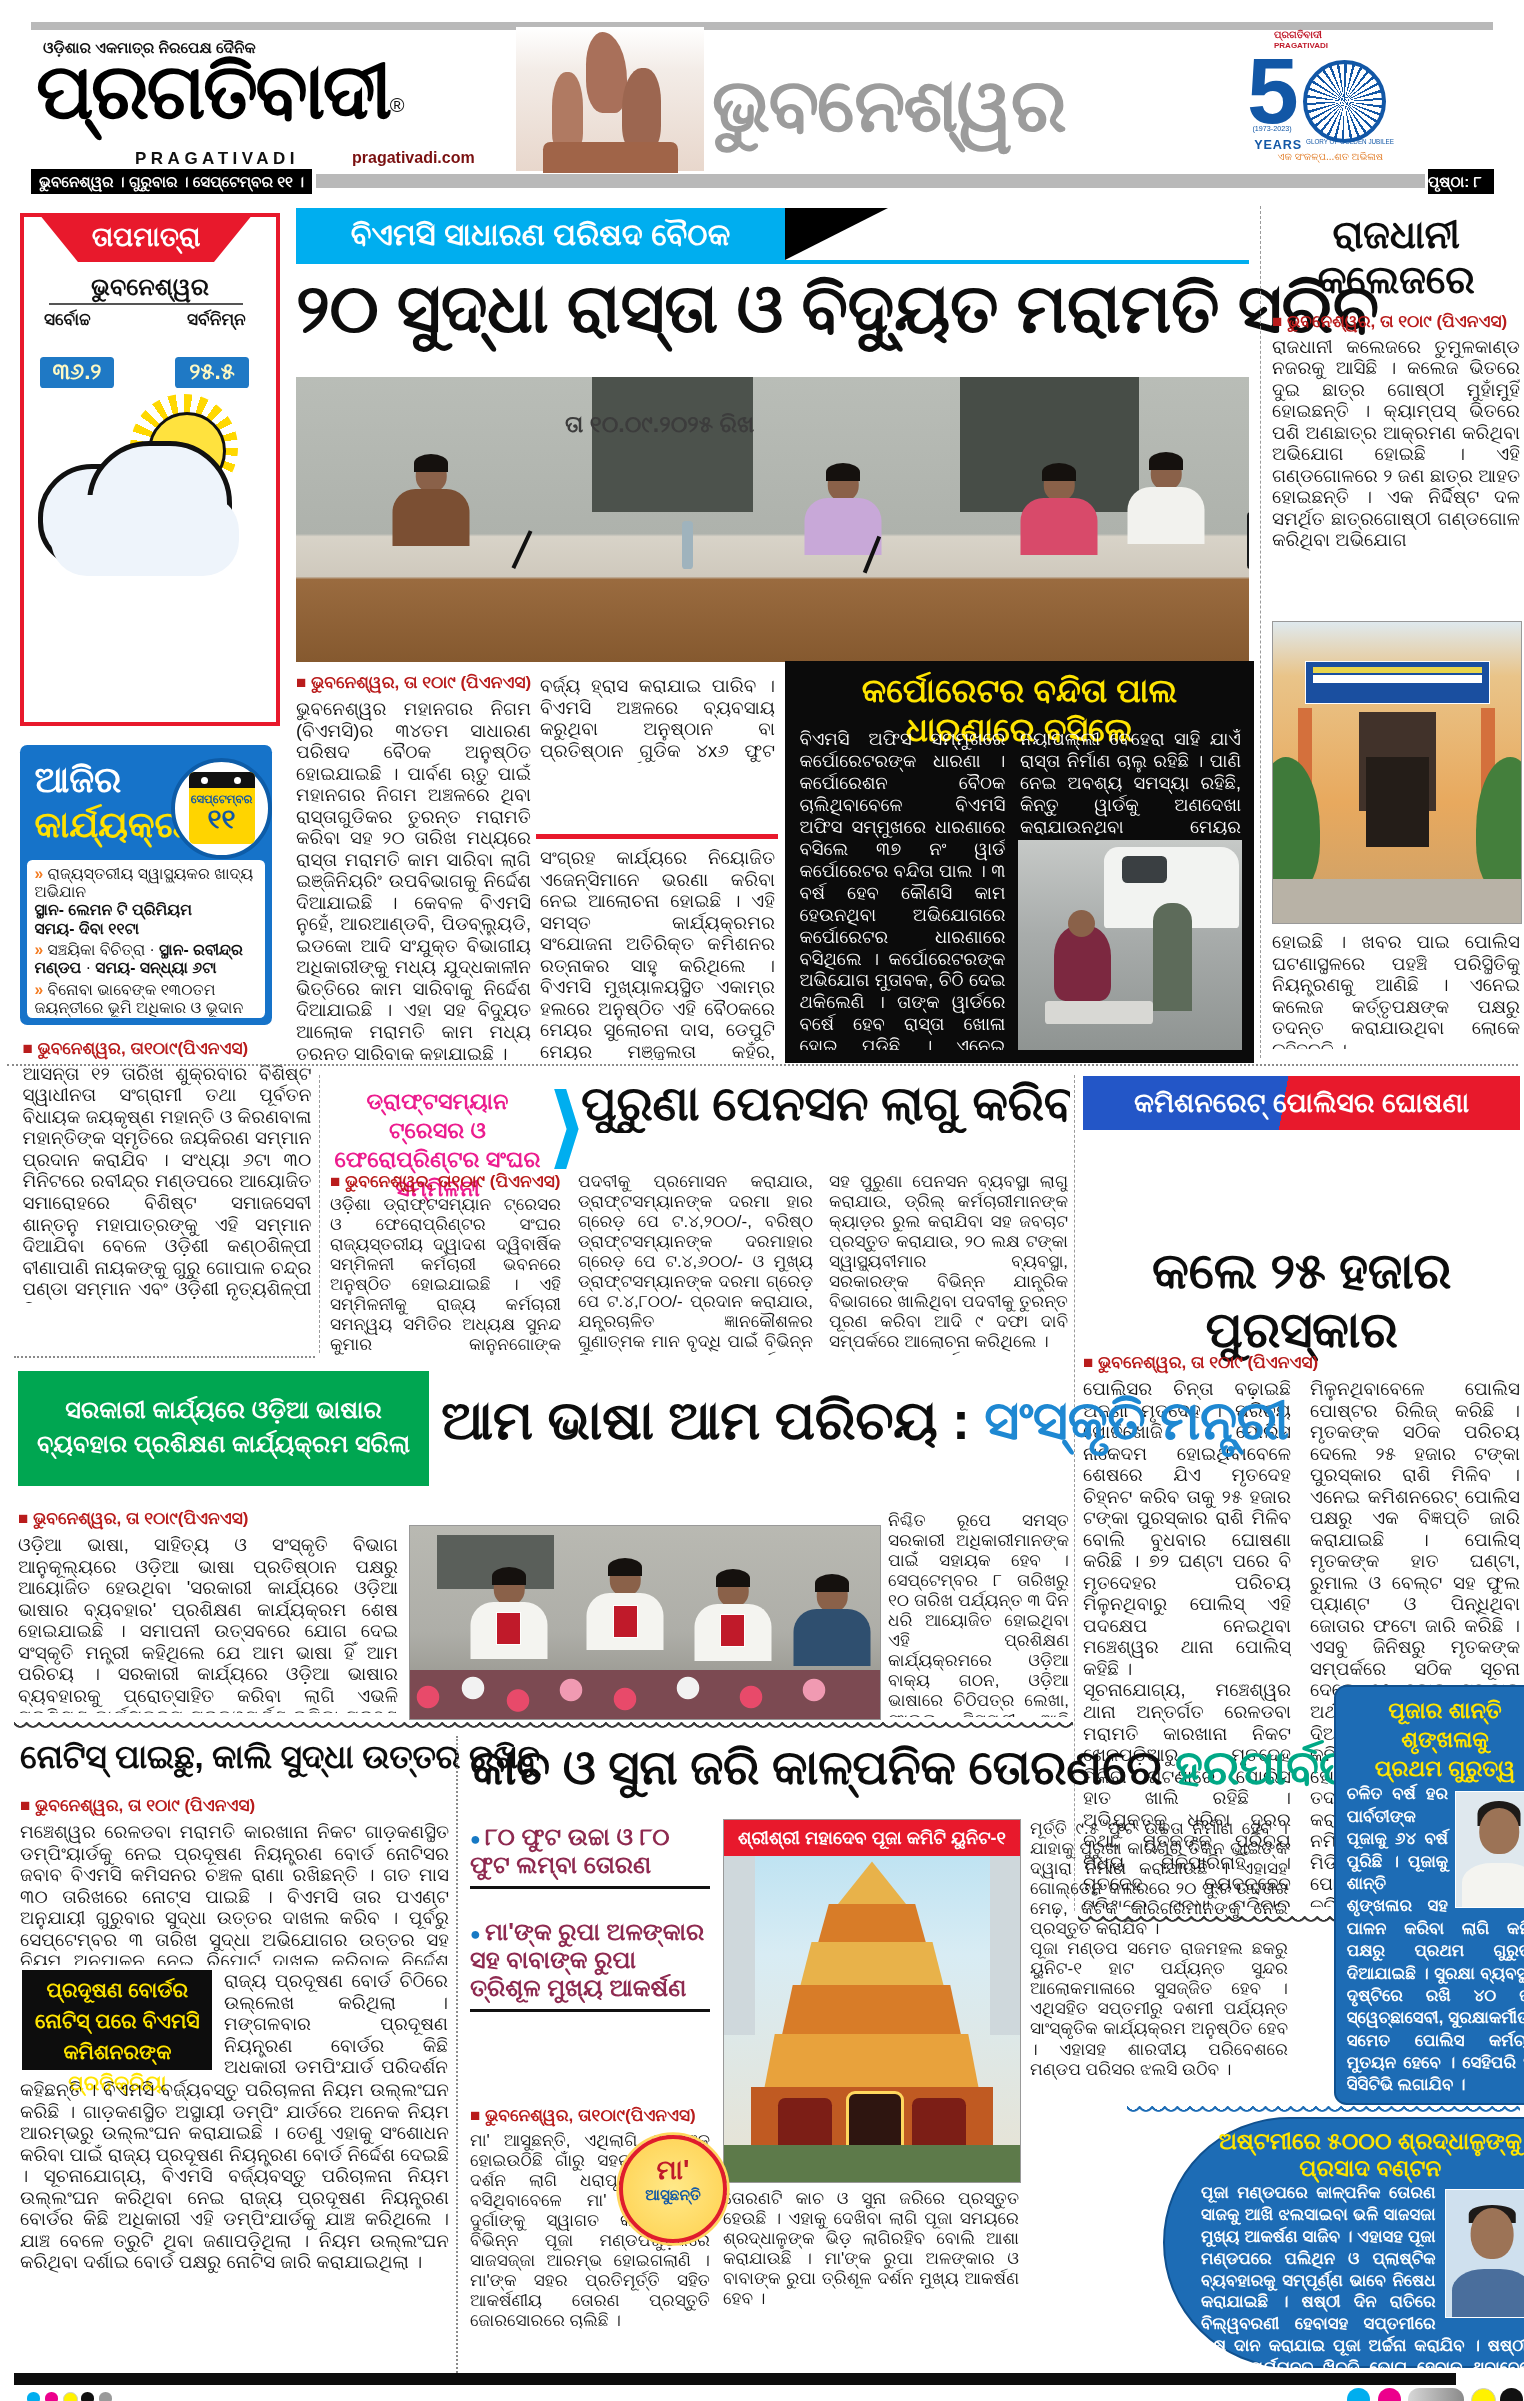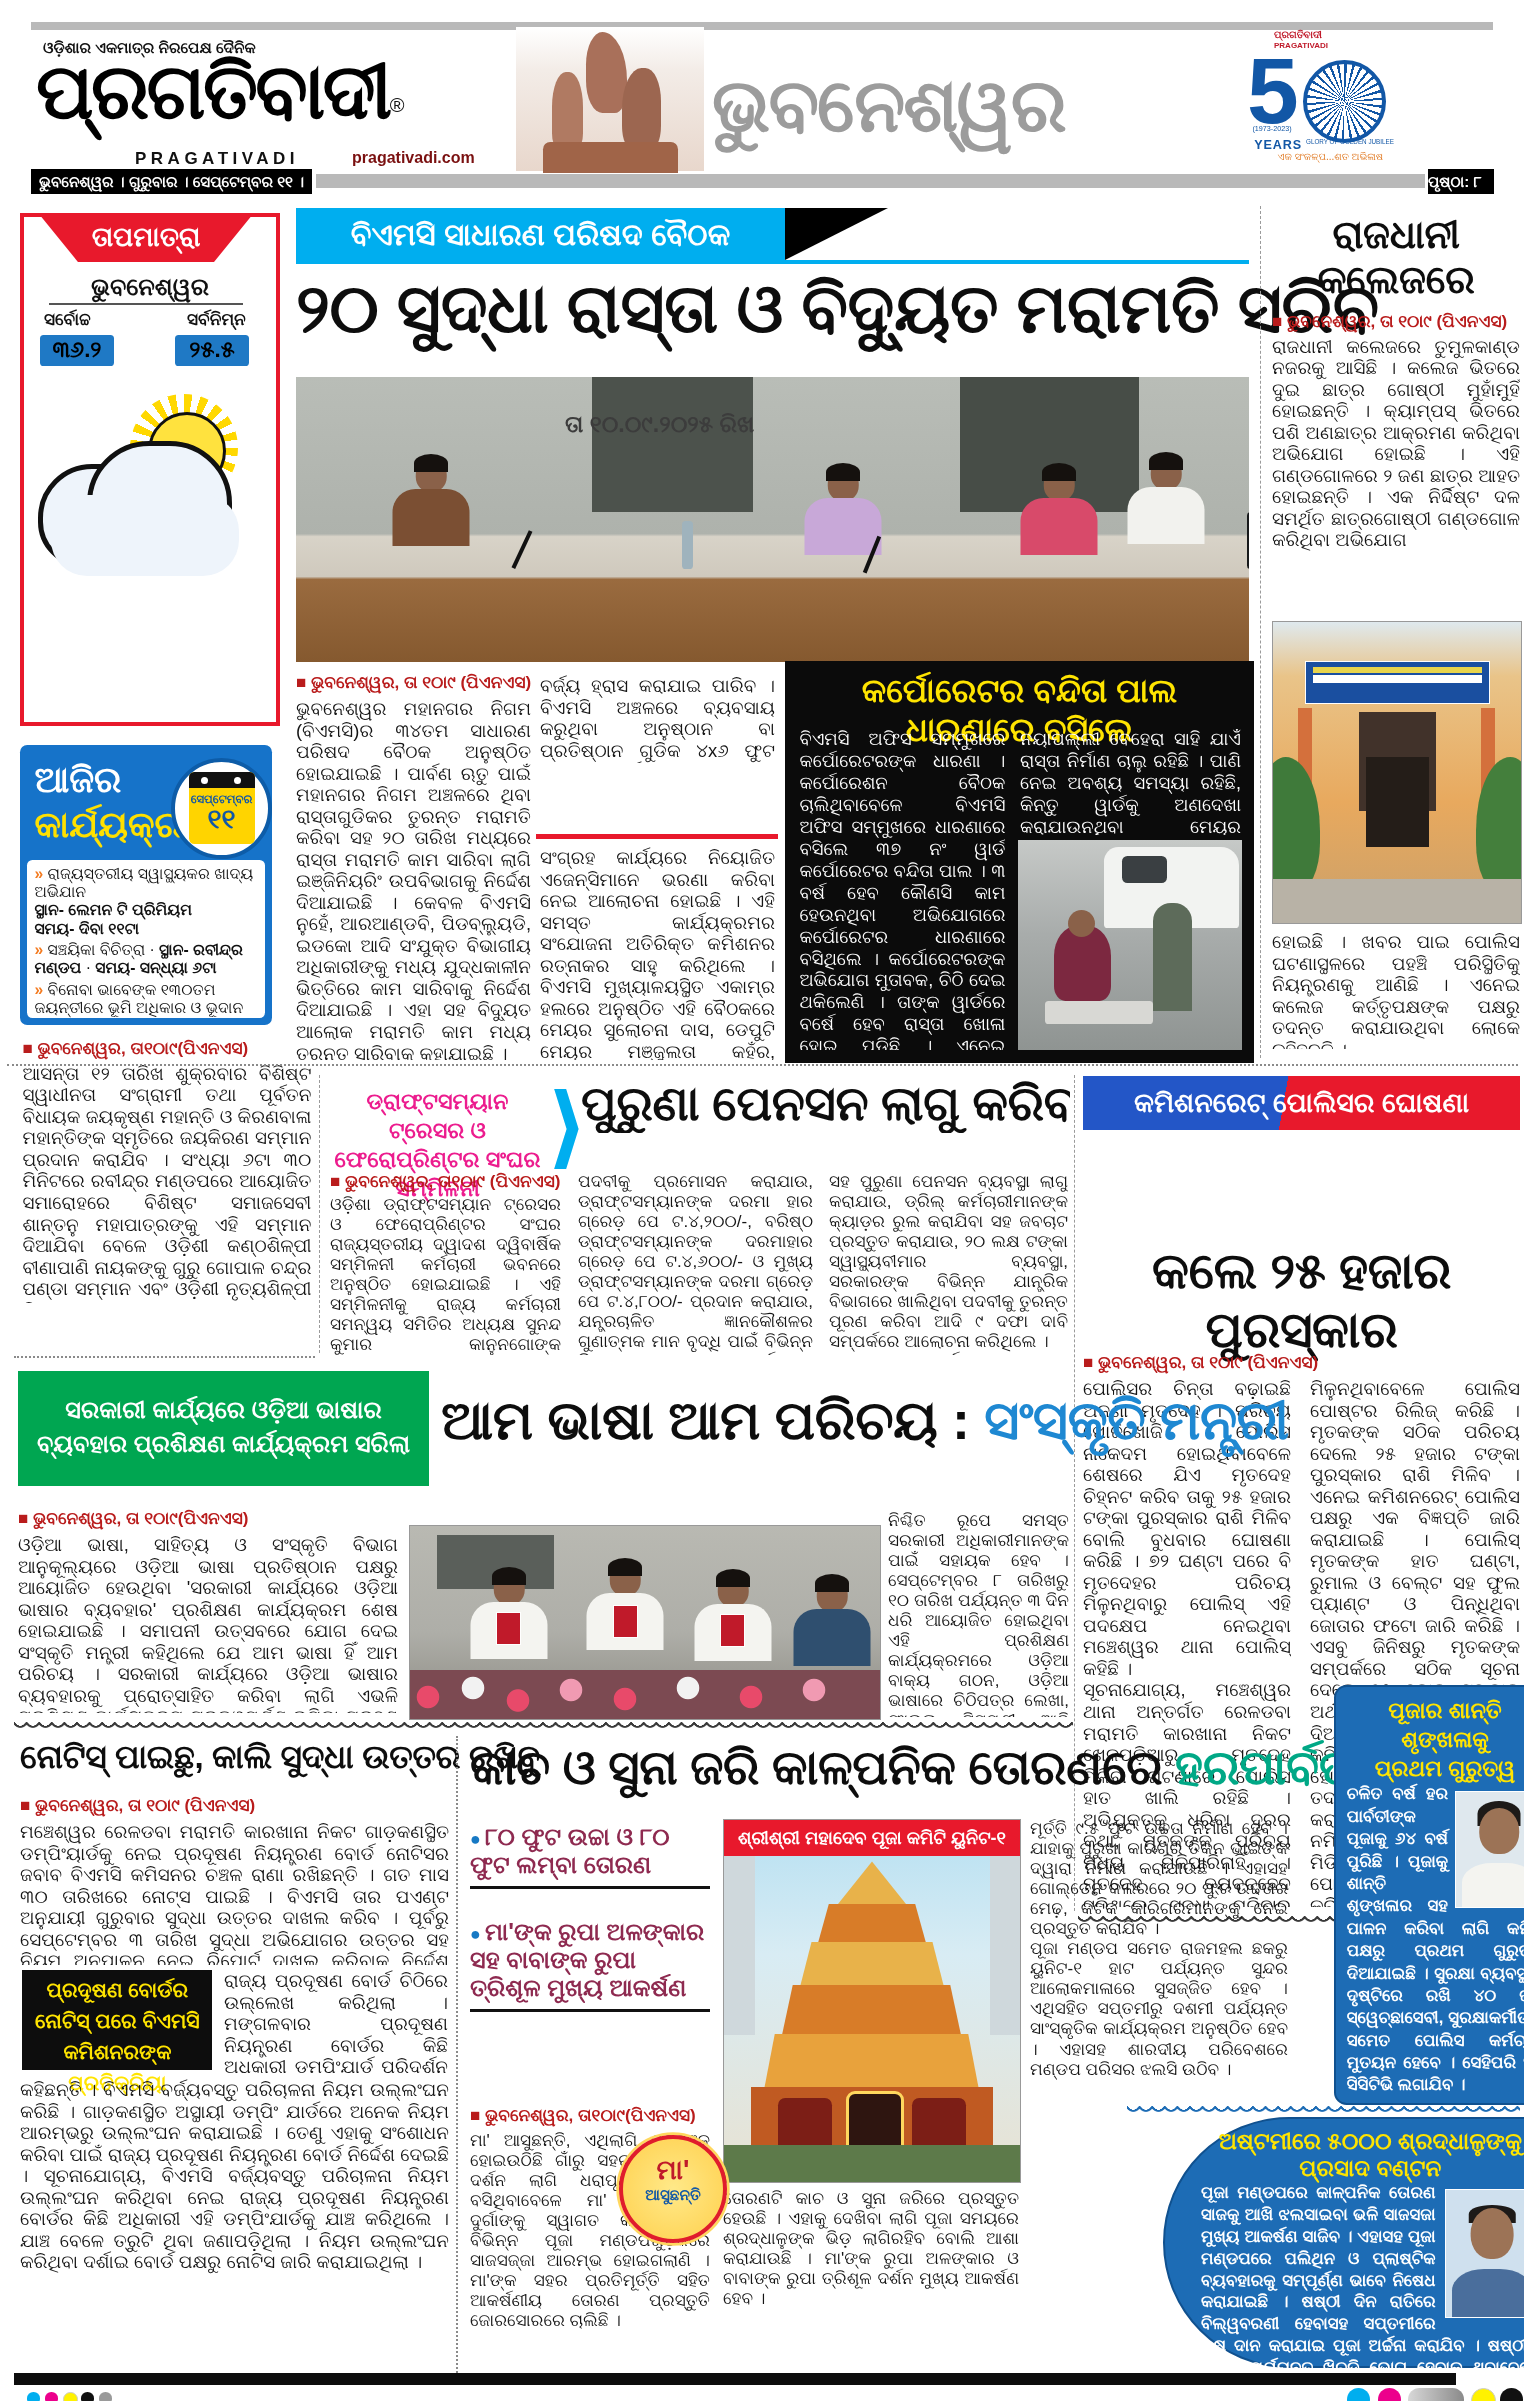--- a/index.html
+++ b/index.html
@@ -12,21 +12,21 @@
   .clip{overflow:hidden;}
   .body-text{font-size:18.4px;line-height:1.17;color:#151515;}
   .body-sm{font-size:17px;line-height:1.18;color:#151515;}
   .dateline{font-size:17px;font-weight:bold;color:#b91c1c;}
   .hl{font-weight:bold;color:#0d0d0d;letter-spacing:-0.4px;}
   .vdash{border-left:1.8px dashed #9a9a9a;width:0;}
   .hdot{border-top:2.7px dotted #8a8a8a;height:0;}
   .wavy{height:8px;background:radial-gradient(circle at 6.3px -1.8px,transparent 5.4px,#3a3a3a 5.4px,#3a3a3a 7.2px,transparent 8px) repeat-x;background-size:12.6px 8px;}
   .wavy.blue{background:radial-gradient(circle at 6.3px -1.8px,transparent 5.4px,#1d6cb5 5.4px,#1d6cb5 7.2px,transparent 8px) repeat-x;background-size:12.6px 8px;}
   .graybar{background:#b9b9b9;}
-  .chip{background:#1f79c5;color:#000000;font-weight:bold;border-radius:3.6px;text-align:center;}
+  .chip{background:#1f79c5;color:#fef9c3;font-weight:bold;border-radius:3.6px;text-align:center;margin-top:22px;}
   .kicker-blue{background:#00aeef;color:#fff;font-weight:bold;}
   .photo{background:#cfcfcf;}
   .dot{border-radius:50%;}
   .blue-box{background:#1d6cb5;border:2.7px solid #10518f;color:#fff;margin-left:36px;}
   .yellow-head{color:#ffe400;font-weight:bold;text-align:center;}
   .portrait{background:#dfe8ee;border:1.8px solid #fff;position:relative;overflow:hidden;}
   .portrait .head{position:absolute;left:50%;top:14%;width:46%;height:40%;transform:translateX(-50%);background:#9c7356;border-radius:50% 50% 46% 46%;}
   .portrait .hair{position:absolute;left:50%;top:8%;width:50%;height:22%;transform:translateX(-50%);background:#1d1a18;border-radius:50% 50% 0 0;}
   .portrait .shirt{position:absolute;left:50%;bottom:-4%;width:86%;height:42%;transform:translateX(-50%);background:#f4f4f0;border-radius:40% 40% 0 0;}
   .person{position:absolute;}

